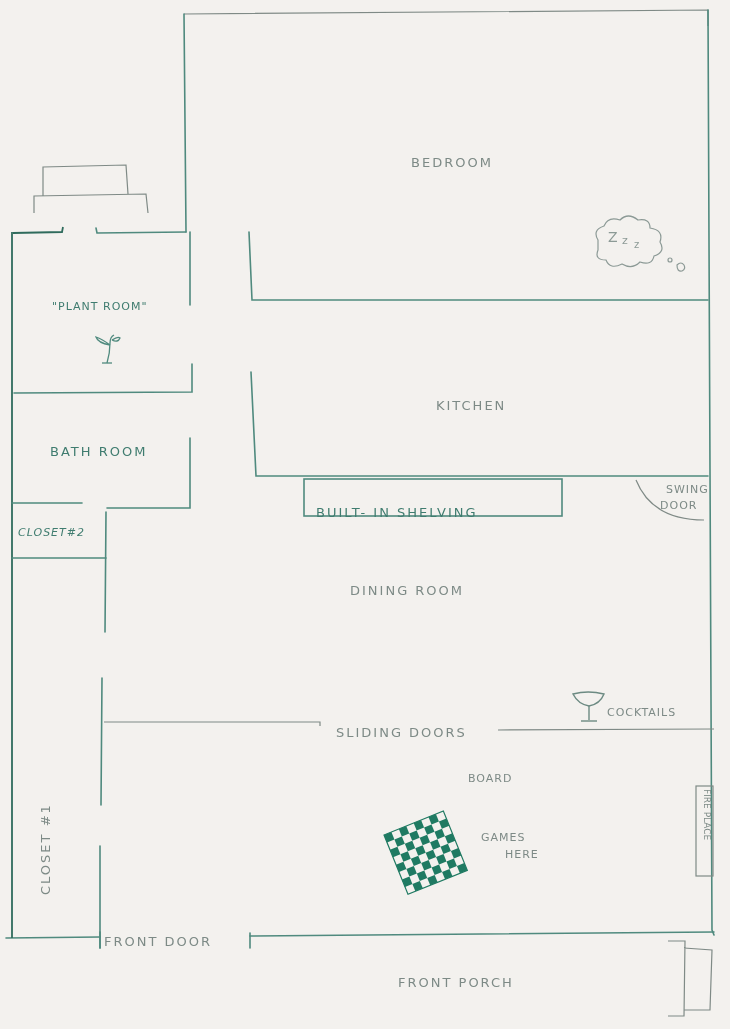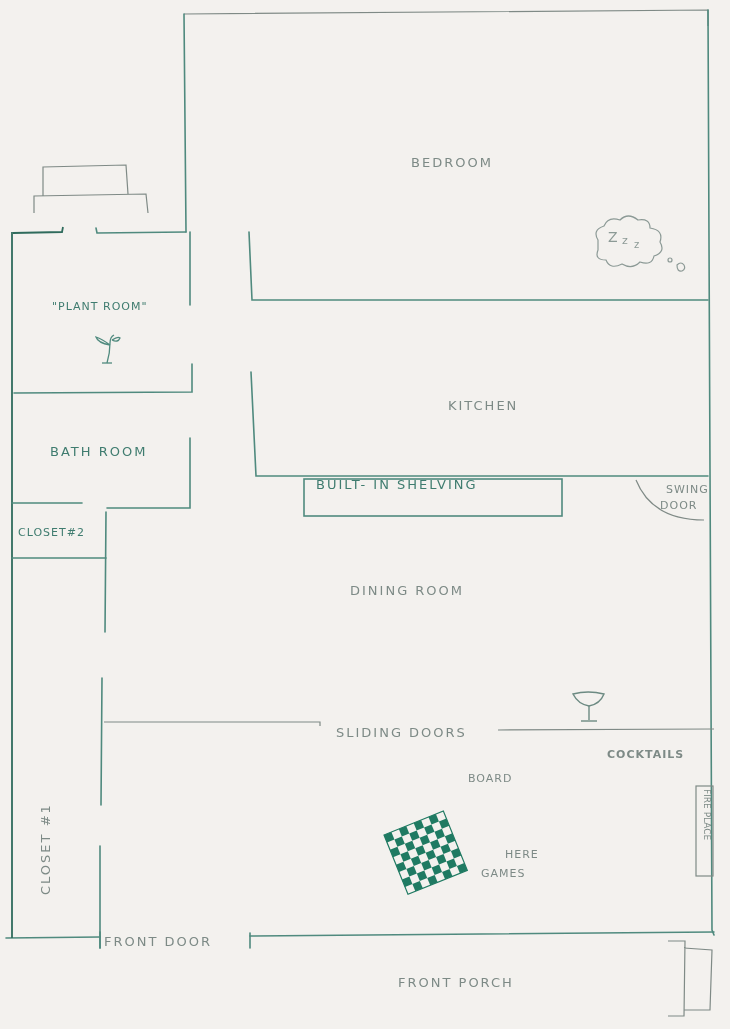--- a/index.html
+++ b/index.html
@@ -145,29 +145,29 @@
       <rect x="8" y="56" width="8" height="8"></rect>
         <rect x="24" y="56" width="8" height="8"></rect>
         <rect x="40" y="56" width="8" height="8"></rect>
         <rect x="56" y="56" width="8" height="8"></rect>
     </g>
   </g>
 </svg>
 
 <div class="label" style="left:411px;top:155px;">BEDROOM</div>
 <div class="label green small" style="left:52px;top:300px;">"PLANT ROOM"</div>
-<div class="label" style="left:448px;top:398px;">KITCHEN</div>
+<div class="label" style="left:436px;top:398px;">KITCHEN</div>
 <div class="label green" style="left:50px;top:444px;">BATH ROOM</div>
-<div class="label green small" style="left:18px;top:526px;">CLOSET#2</div>
+<div class="label green small" style="left:18px;top:526px;font-style:italic;">CLOSET#2</div>
 <div class="label" style="left:350px;top:583px;">DINING ROOM</div>
 <div class="label vertical" style="left:38px;top:895px;">CLOSET #1</div>
 <div class="label" style="left:398px;top:975px;">FRONT PORCH</div>
 
-<div class="label green" style="left:316px;top:477px;">BUILT- IN SHELVING</div>
+<div class="label green" style="left:316px;top:505px;">BUILT- IN SHELVING</div>
 <div class="label small" style="left:642px;top:483px;padding-left:24px;">SWING</div>
 <div class="label small" style="left:660px;top:499px;text-align:right;">DOOR</div>
 <div class="label" style="left:336px;top:725px;">SLIDING DOORS</div>
-<div class="label small" style="left:607px;top:748px;font-weight:bold;">COCKTAILS</div>
+<div class="label small" style="left:607px;top:706px;">COCKTAILS</div>
 <div class="label small" style="left:468px;top:772px;">BOARD</div>
-<div class="label small" style="left:481px;top:831px;margin-top:36px;">GAMES</div>
+<div class="label small" style="left:481px;top:831px;">GAMES</div>
 <div class="label small" style="left:505px;top:848px;">HERE</div>
 <div class="label small vertical-cw" style="left:712px;top:789px;font-size:9px;letter-spacing:0;">FIRE PLACE</div>
 <div class="label" style="left:104px;top:934px;text-align:right;">FRONT DOOR</div>
 
 </body></html>

